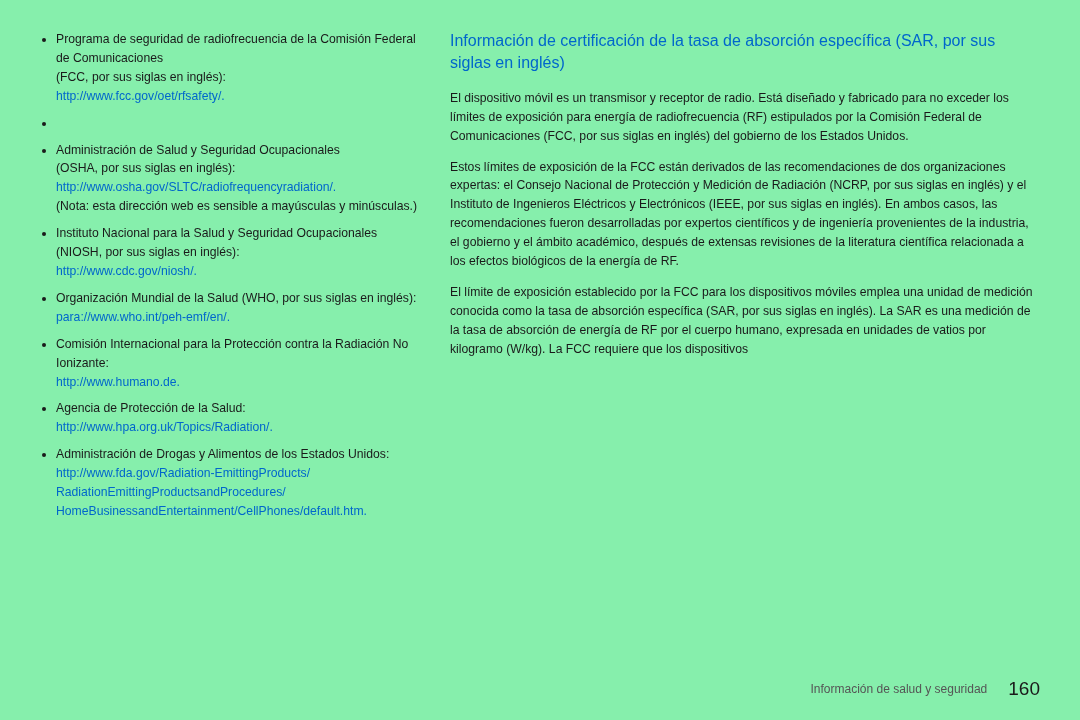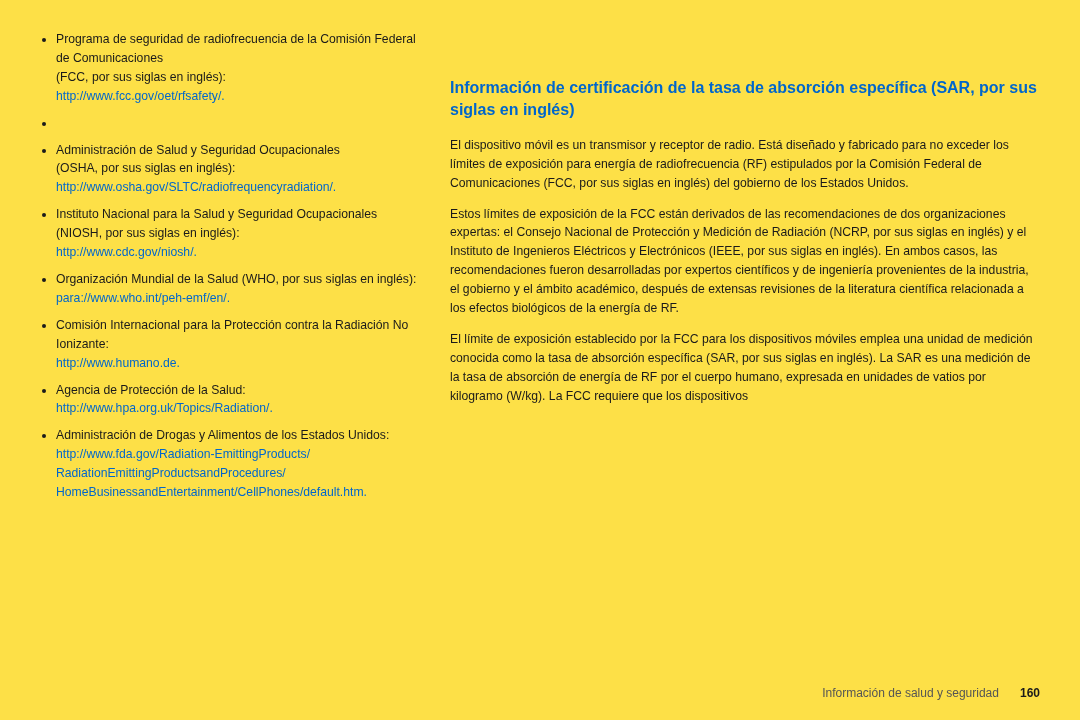--- a/index.html
+++ b/index.html
@@ -12,21 +12,21 @@
       width: 1080px;
       height: 720px;
       background: #ffffff;
       font-family: 'Arial', sans-serif;
       overflow: hidden;
     }
 
     .page-container {
       width: 1080px;
       height: 720px;
-      background: #fde047;
+      background: #86efac;
       display: flex;
       flex-direction: column;
       padding: 30px 40px 20px 40px;
     }
 
     .content-area {
       display: flex;
       flex-direction: row;
       gap: 30px;
       flex: 1;
@@ -58,25 +58,24 @@
     
     .right-column {
       flex: 1;
       font-size: 12.2px;
       line-height: 1.55;
       color: #1a1a1a;
     }
 
     .section-title {
       font-size: 16px;
-      font-weight: bold;
+      font-weight: normal;
       color: #0066cc;
       line-height: 1.4;
       margin-bottom: 14px;
-      margin-top: 47px;
     }
 
     .right-column p {
       margin-bottom: 12px;
     }
 
     
     .footer {
       display: flex;
       justify-content: flex-end;
@@ -88,22 +87,22 @@
       gap: 21px;
     }
 
     .footer-text {
       color: #555;
       font-size: 12px;
     }
 
     .footer-page {
       color: #1a1a1a;
-      font-size: 12px;
-      font-weight: bold;
+      font-size: 19px;
+      font-weight: normal;
     }
   </style>
 </head>
 <body>
 
 <div class="page-container">
   <div class="content-area">
 
     <div class="left-column">
       <ul>
@@ -112,20 +111,21 @@
           <span>Programa de seguridad de radiofrecuencia de la Comisión Federal de Comunicaciones<br>(FCC, por sus siglas en inglés):<br></span>
           <a class="link" href="#">http://www.fcc.gov/oet/rfsafety/.</a>
         </li>
 
         <li>
         </li>
 
         <li>
           <span>Administración de Salud y Seguridad Ocupacionales<br>(OSHA, por sus siglas en inglés):<br></span>
           <a class="link" href="#">http://www.osha.gov/SLTC/radiofrequencyradiation/.</a><br>
+          <span>(Nota: esta dirección web es sensible a mayúsculas y minúsculas.)</span>
         </li>
 
         <li>
           <span>Instituto Nacional para la Salud y Seguridad Ocupacionales<br>(NIOSH, por sus siglas en inglés):<br></span>
           <a class="link" href="#">http://www.cdc.gov/niosh/.</a>
         </li>
 
         <li>
           <span>Organización Mundial de la Salud (WHO, por sus siglas en inglés):<br></span>
           <a class="link" href="#">para://www.who.int/peh-emf/en/.</a>

